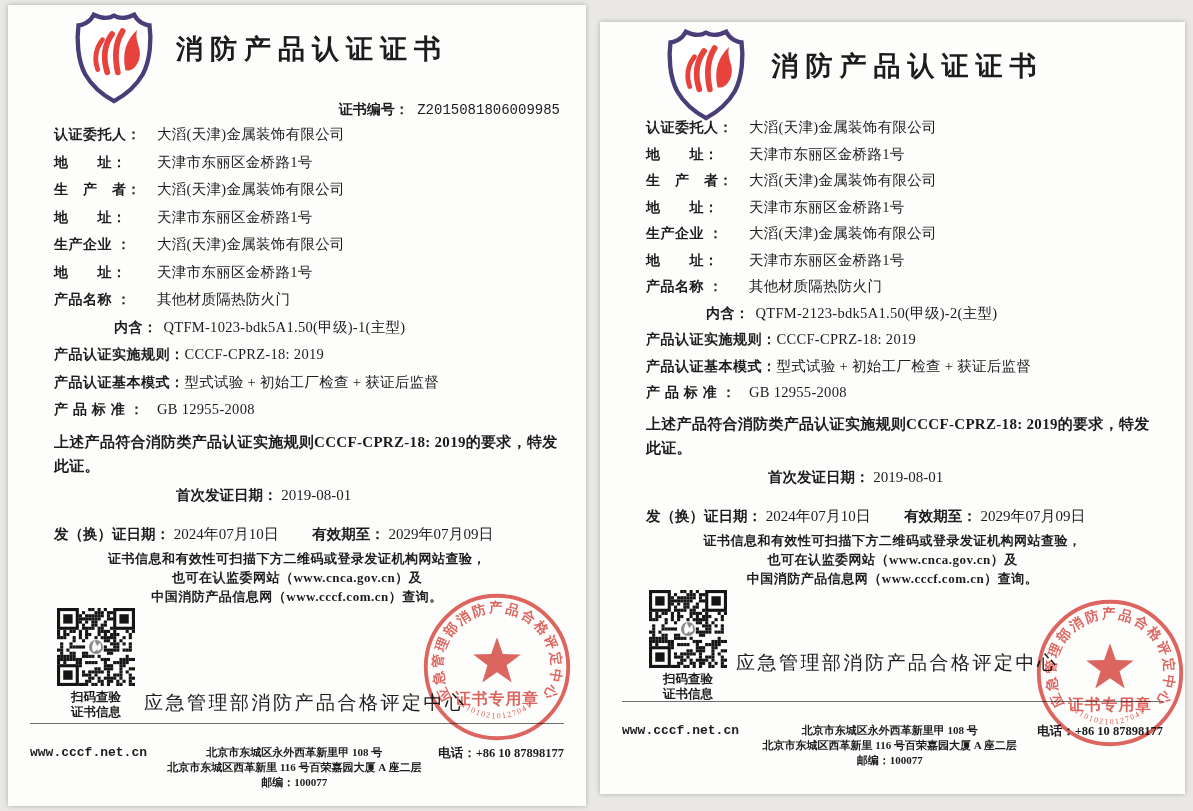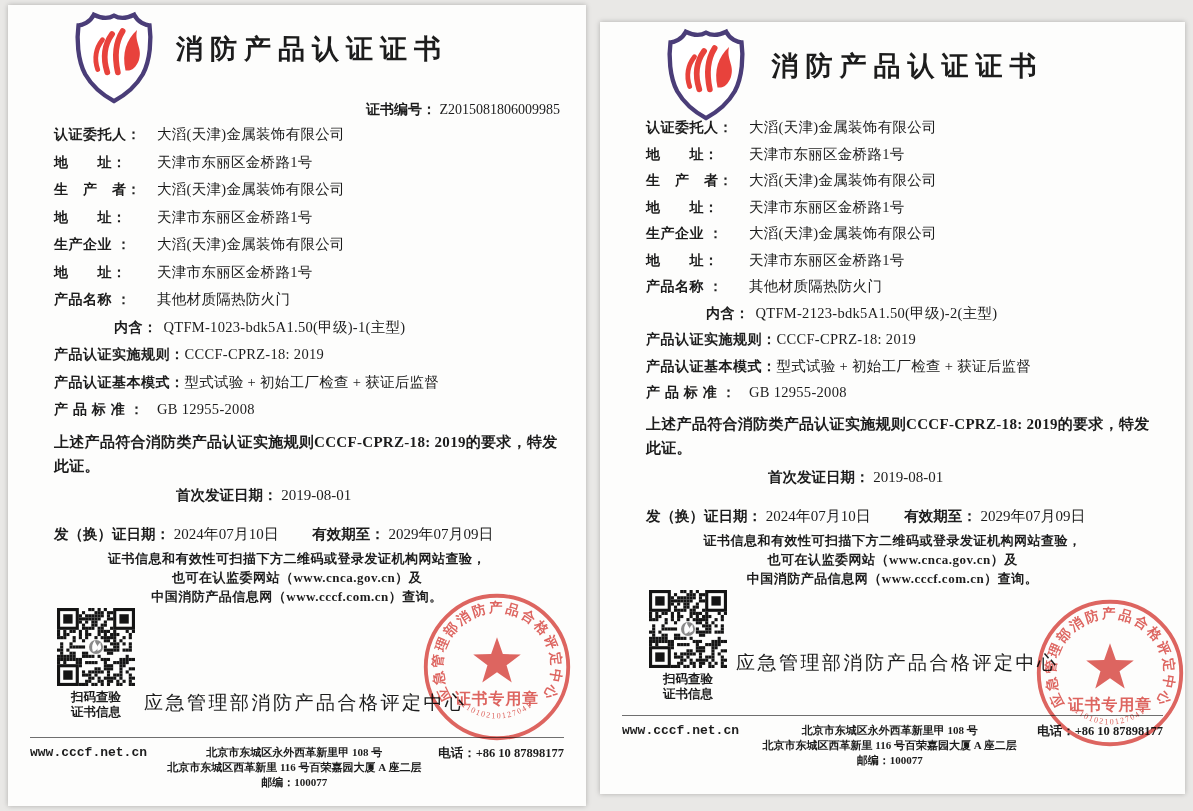--- a/index.html
+++ b/index.html
@@ -5,21 +5,21 @@
   html,body{margin:0;padding:0;width:1193px;height:811px;overflow:hidden;
     background:#e9e8e6;font-family:"Liberation Serif","DejaVu Serif",serif;color:#1c1c1c;}
   .cert{position:absolute;background:#fdfdfc;box-shadow:0 0 5px rgba(0,0,0,.25);}
   .cert-left{left:8px;top:5px;width:578px;height:801px;}
   .cert-right{left:600px;top:22px;width:585px;height:772px;}
 
   .head{position:relative;height:96px;}
   .logo{position:absolute;left:62px;top:4px;width:88px;height:96px;}
   .title{position:absolute;left:30px;right:0;top:26px;text-align:center;
     font-size:27px;font-weight:bold;letter-spacing:7px;font-family:"Liberation Sans",sans-serif;}
-  .cert-no{text-align:right;padding-right:26px;font-size:14px;height:20px;margin-bottom:4px;white-space:nowrap;}
+  .cert-no{text-align:right;padding-right:26px;font-size:14px;height:20px;margin-bottom:4px;white-space:nowrap;font-family:Liberation Mono, monospace;}
   .cert-no .lbl{font-weight:bold;}
 
   .rows{padding:0 24px 0 46px;}
   .row{font-size:14.5px;line-height:19.5px;margin-bottom:8px;white-space:nowrap;}
   .cert-right .row{margin-bottom:7px;}
   .row .lbl{font-weight:bold;display:inline-block;min-width:103px;letter-spacing:.5px;
     font-family:"Liberation Sans",sans-serif;font-size:14px;}
   .row.indent{padding-left:60px;}
   .row.indent .lbl{min-width:0;margin-right:6px;}
   .row .val{letter-spacing:.3px;}
@@ -37,21 +37,21 @@
   svg.qr{width:78px;height:78px;}
   .qr-cap{font-size:12.5px;line-height:15px;font-weight:bold;font-family:"Liberation Sans",sans-serif;}
   .authority{position:absolute;left:136px;top:82px;font-size:19px;letter-spacing:2.5px;white-space:nowrap;}
   .cert-right .authority{top:60px;}
 
   .stamp{position:absolute;width:154px;height:154px;z-index:5;mix-blend-mode:multiply;opacity:.93;}
   .cert-left .stamp{right:12px;bottom:62px;}
   .cert-right .stamp{right:-2px;bottom:44px;}
 
   .footer{position:absolute;left:22px;right:22px;border-top:1.5px solid #6f6f6f;
-    padding-top:7px;display:flex;align-items:flex-start;background:rgba(253,253,252,0);}
+    padding-top:21px;display:flex;align-items:flex-start;background:rgba(253,253,252,0);}
   .cert-left .footer{bottom:16px;}
   .cert-right .footer{bottom:26px;}
   .f-site{font-family:"Liberation Mono","DejaVu Sans Mono",monospace;font-size:13px;font-weight:bold;width:152px;white-space:nowrap;}
   .f-addr{flex:1;text-align:center;font-size:11px;font-weight:bold;line-height:15px;white-space:nowrap;}
   .f-tel{width:158px;text-align:right;font-size:12.5px;font-weight:bold;white-space:nowrap;}
 </style>
 </head>
 <body>
 
 <div class="cert cert-left">

